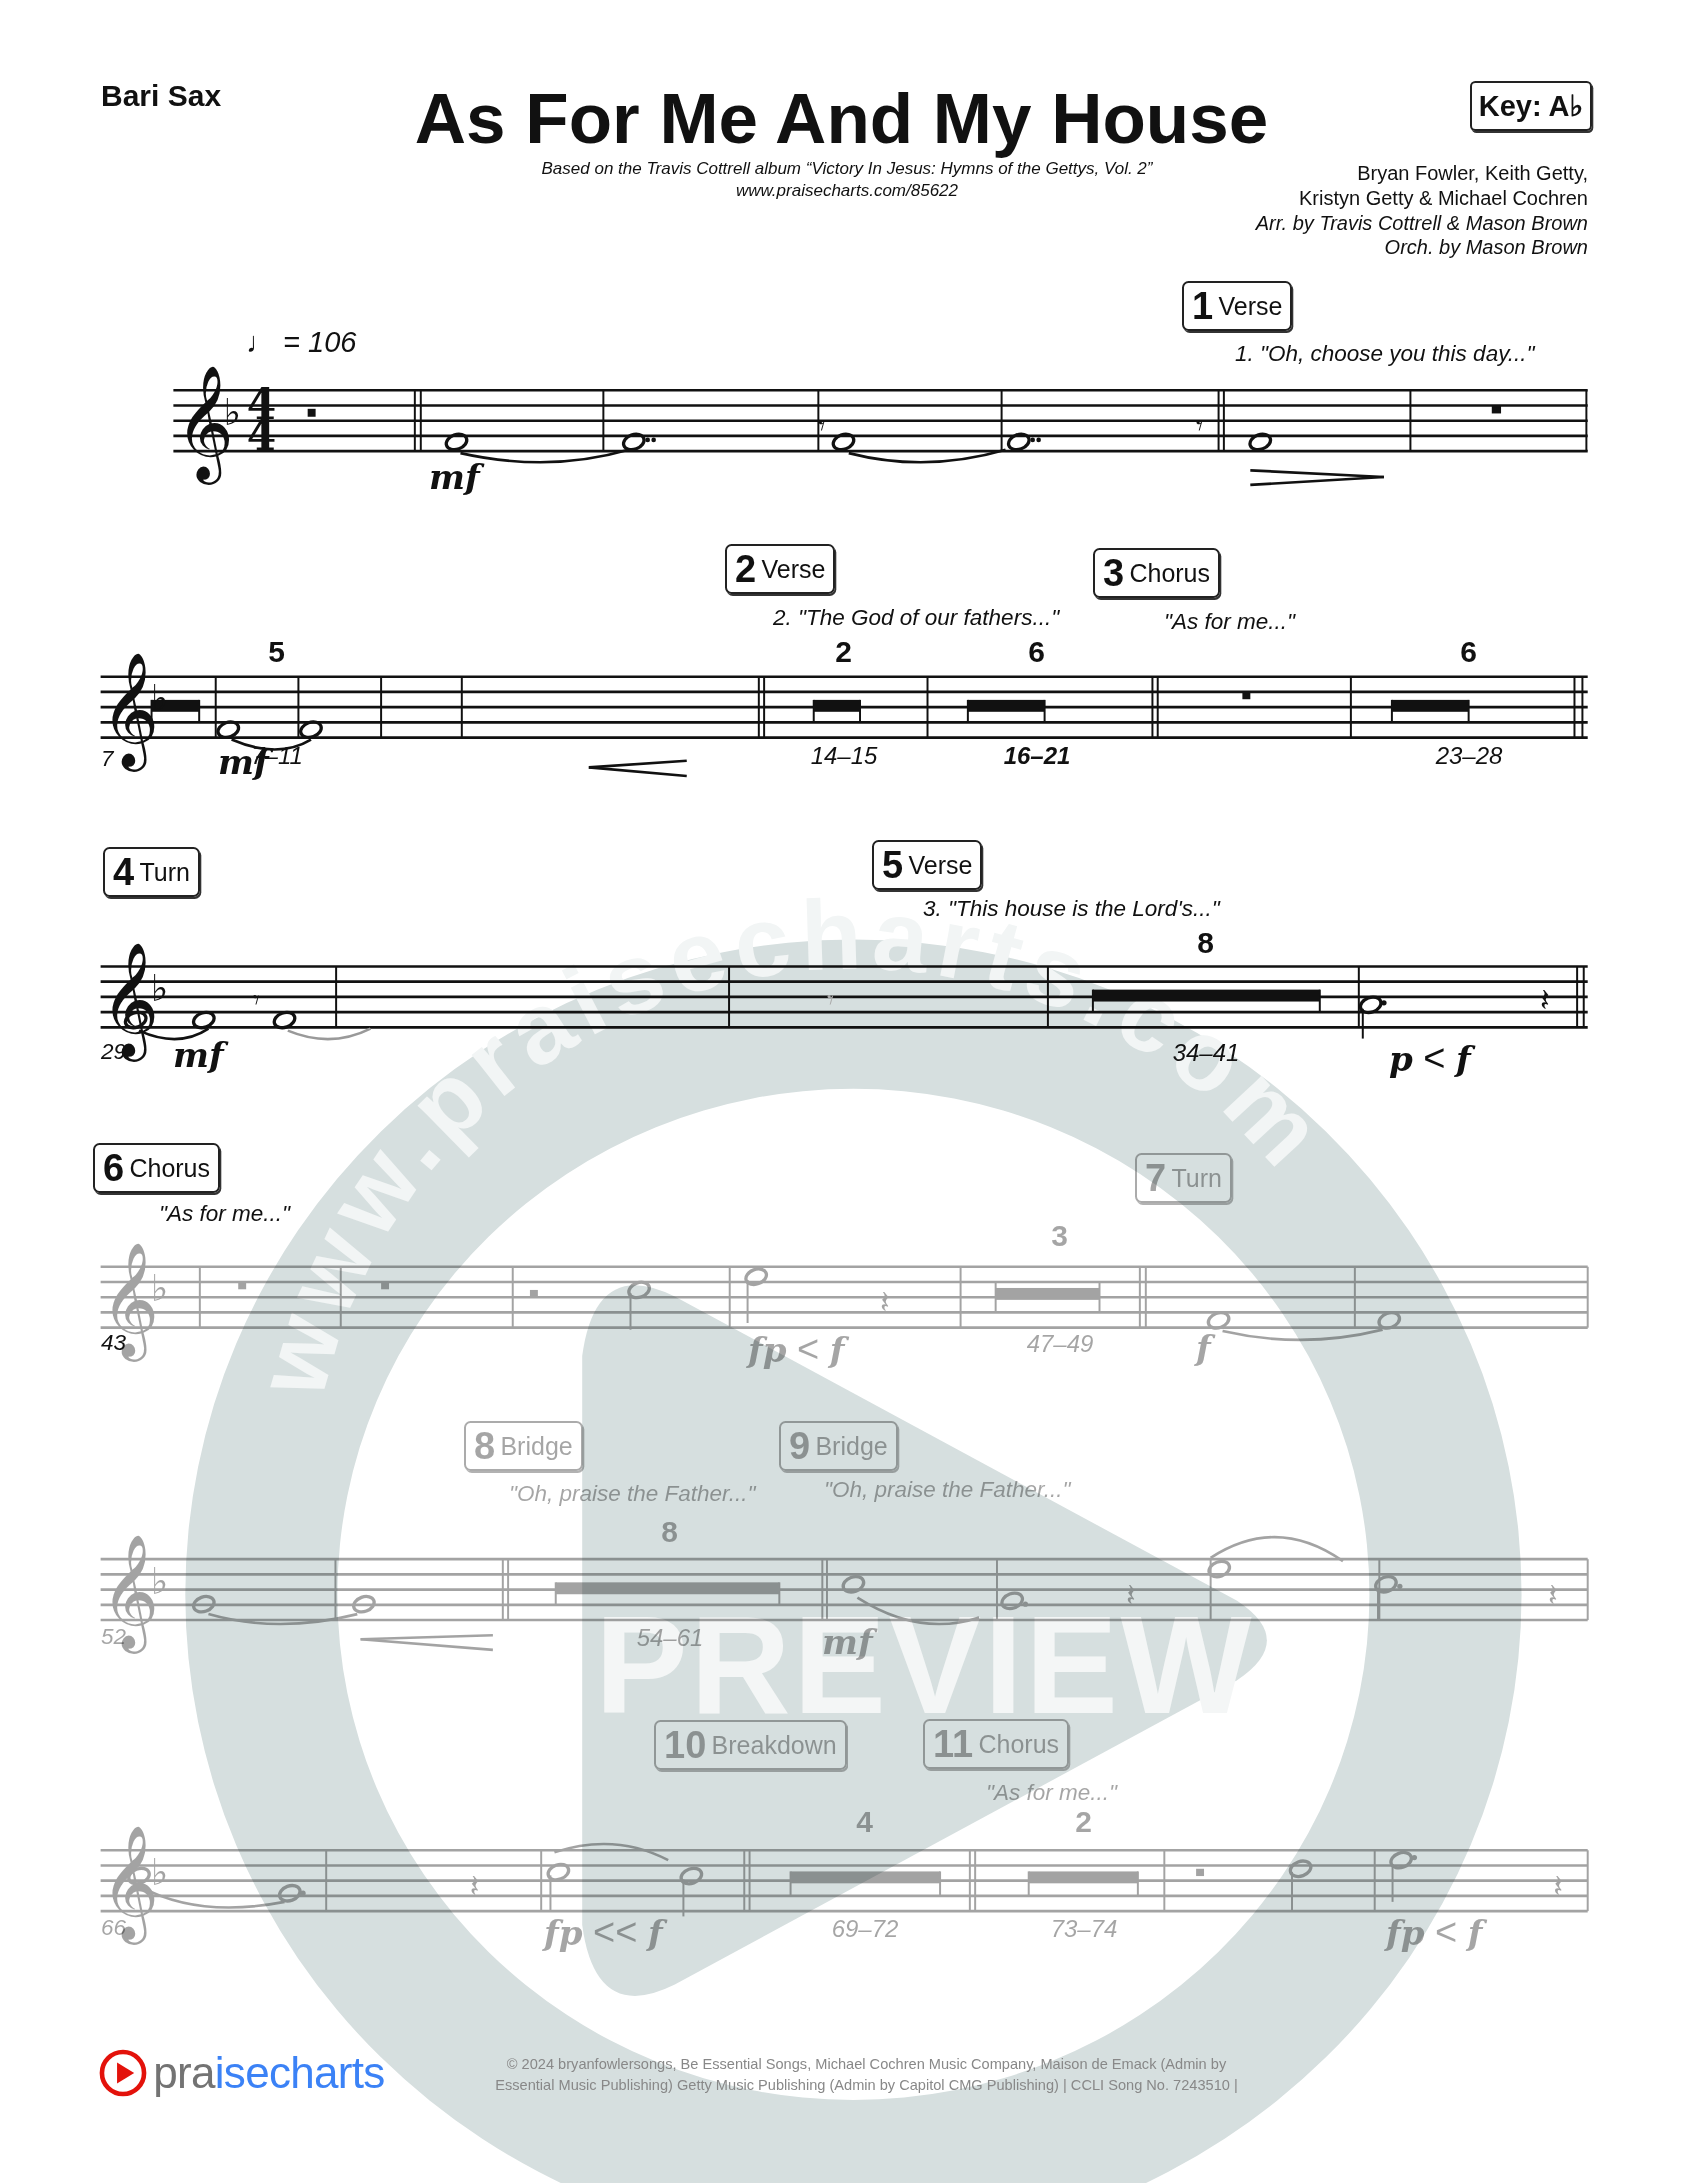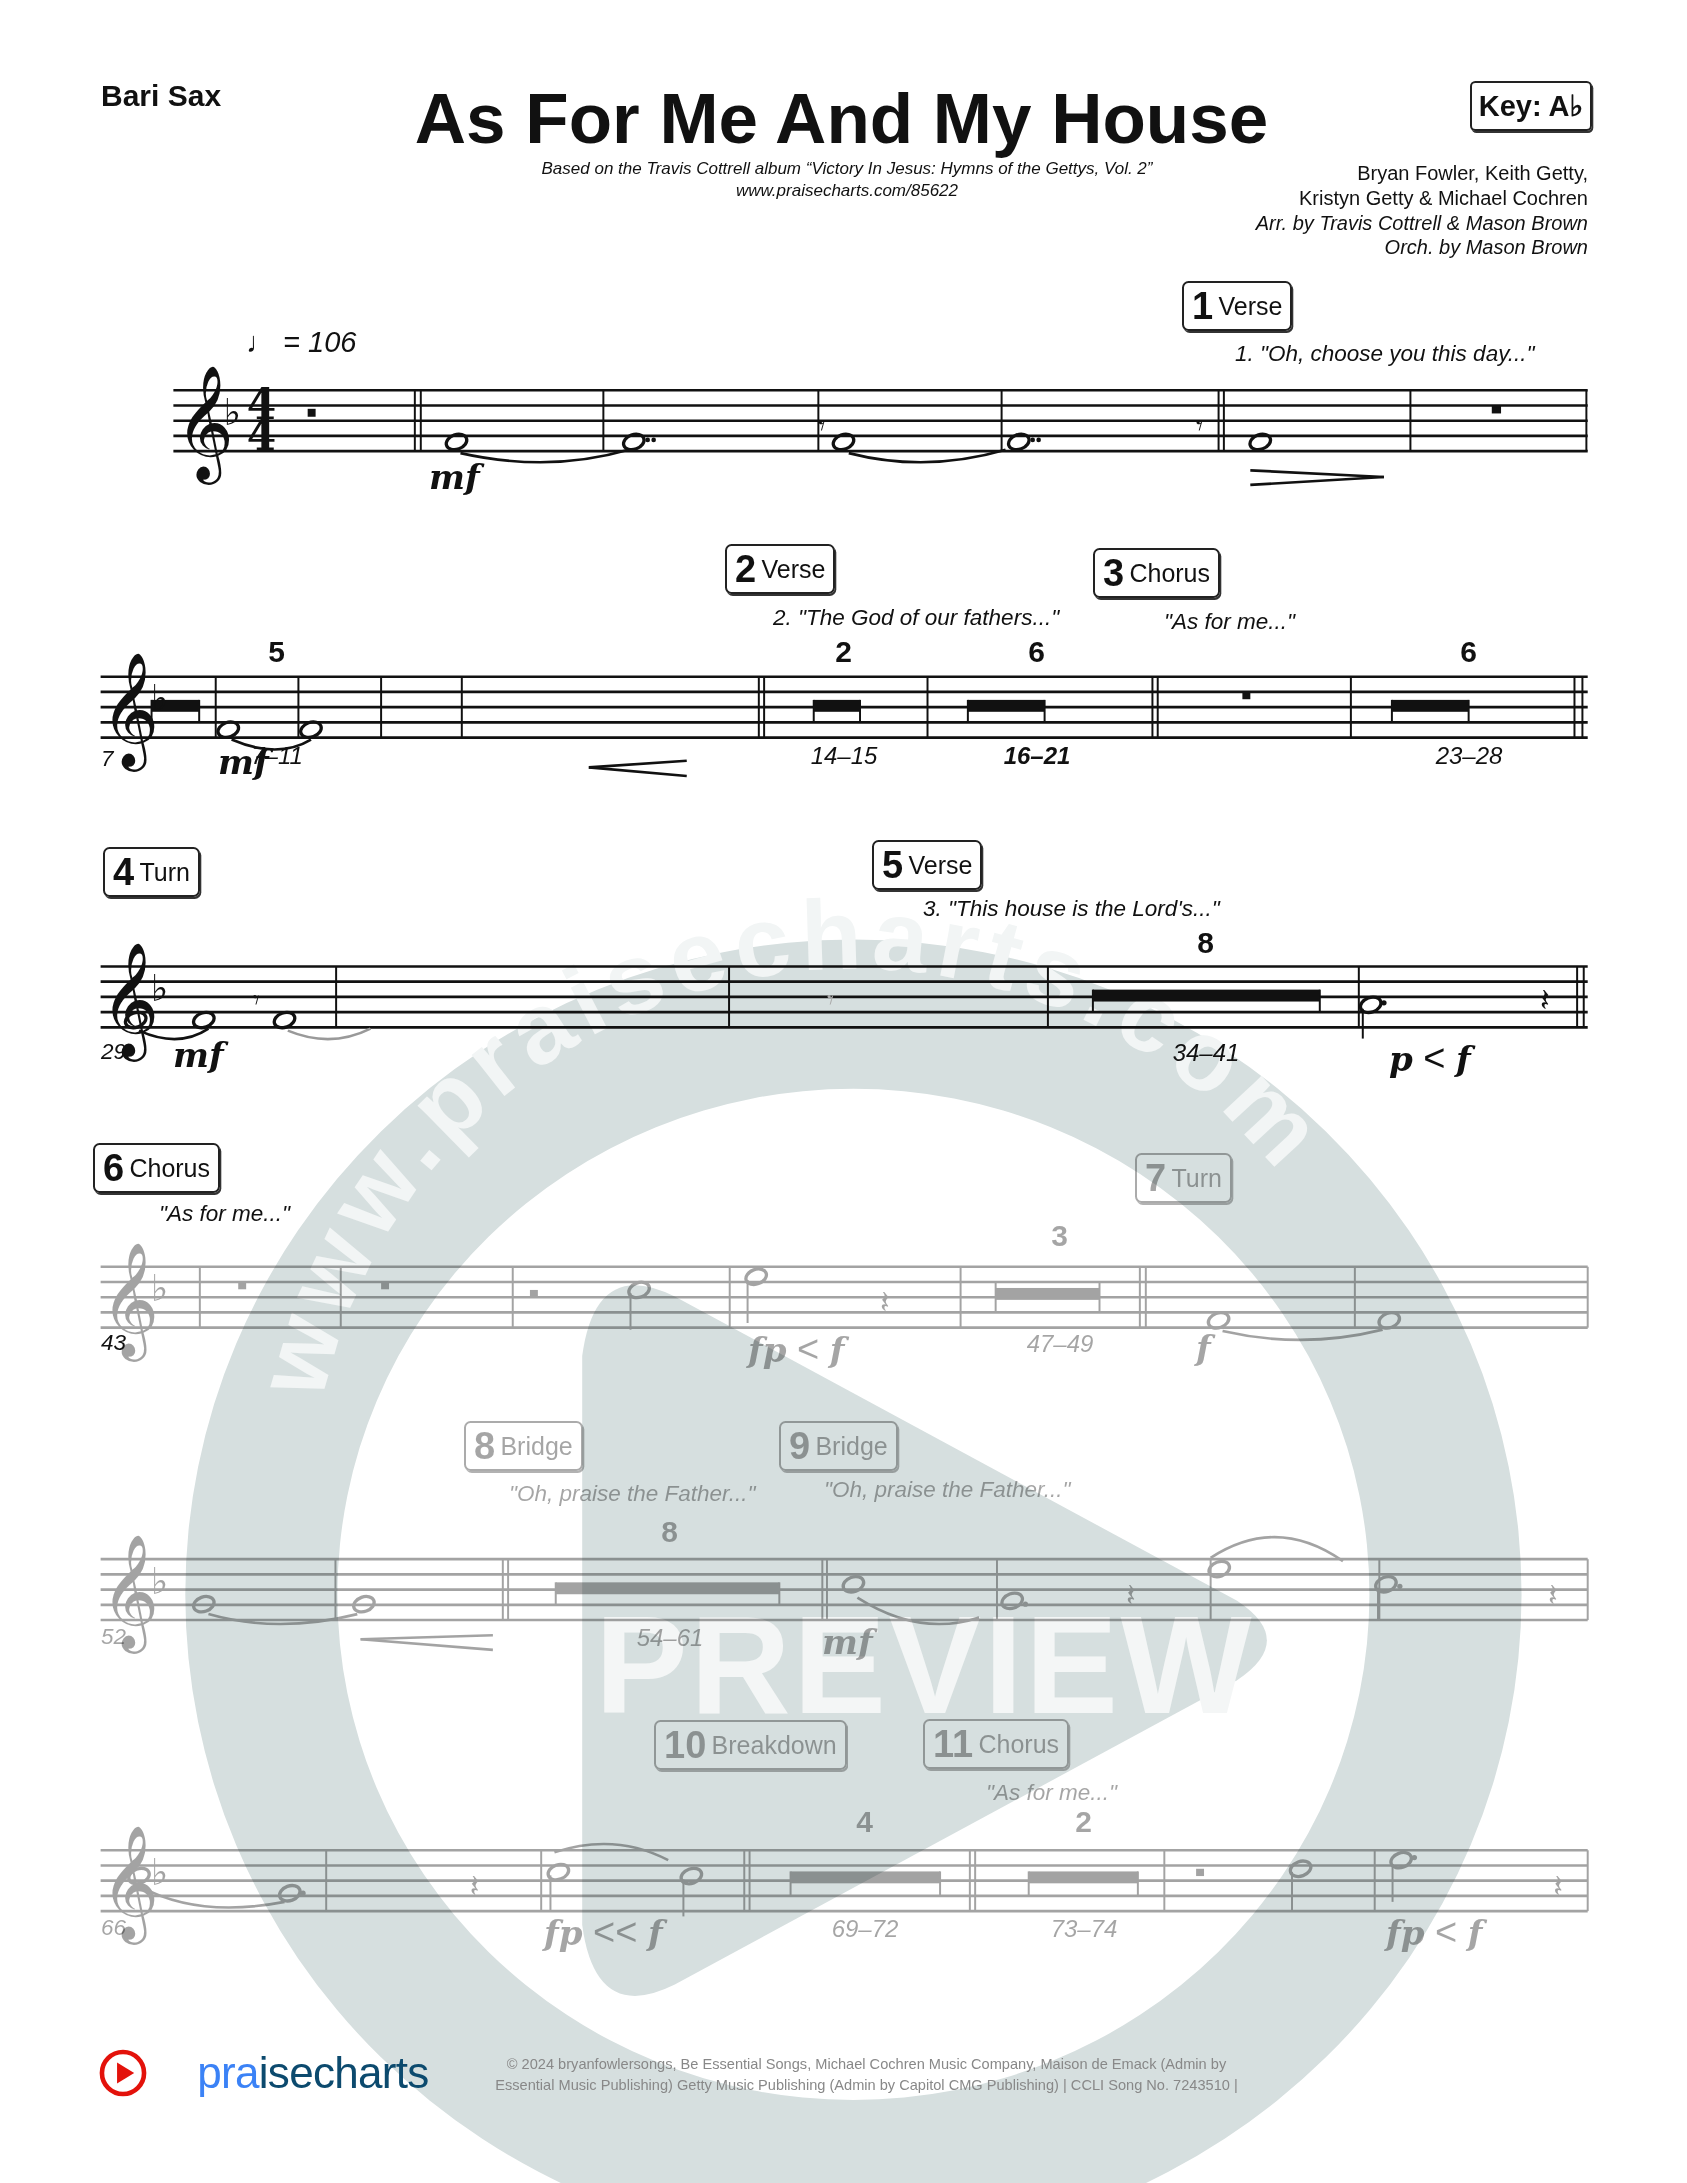--- a/index.html
+++ b/index.html
@@ -467,19 +467,19 @@
   <div class="abs dyn" style="left:1386px;top:1911px;">
     <span>fp</span><span style="font-style:normal;font-weight:normal;font-family:'Liberation Sans',sans-serif;font-size:38px;"> &lt; </span><span>f</span>
   </div>
 </div>
 
 <div class="abs logo">
   <svg width="50" height="50" viewBox="0 0 76 76">
     <circle cx="38" cy="38" r="32" fill="none" stroke="#e3120b" stroke-width="7"></circle>
     <path d="M 29 22 L 55 38 L 29 54 Z" fill="#e3120b"></path>
   </svg>
-  <span class="logo-text"><span style="color:#3b82f6;margin-left:44px;">pra</span><span style="color:#0c4a6e;">isecharts</span></span>
+  <span class="logo-text"><span style="color:#737373;">pra</span><span style="color:#3b82f6;">isecharts</span></span>
 </div>
 <div class="abs footer-text" style="top:2054px;">
   <div>© 2024 bryanfowlersongs, Be Essential Songs, Michael Cochren Music Company, Maison de Emack (Admin by</div>
   <div>Essential Music Publishing) Getty Music Publishing (Admin by Capitol CMG Publishing) | CCLI Song No. 7243510 |</div>
 </div>
 
 
 </body></html>

